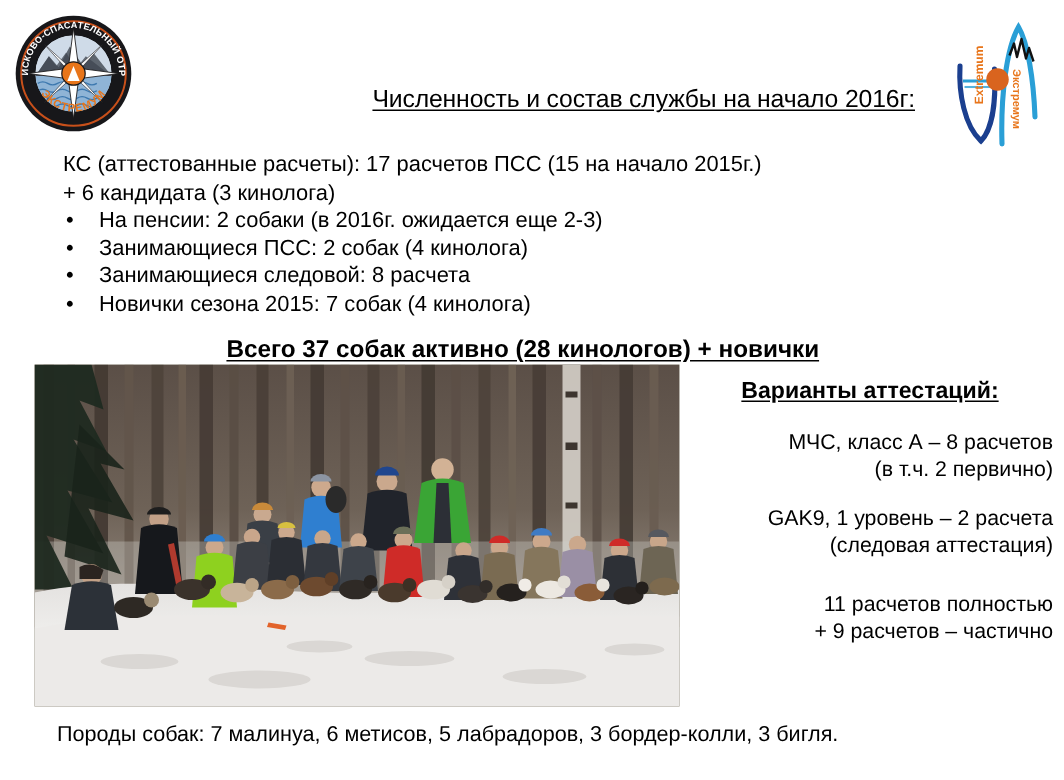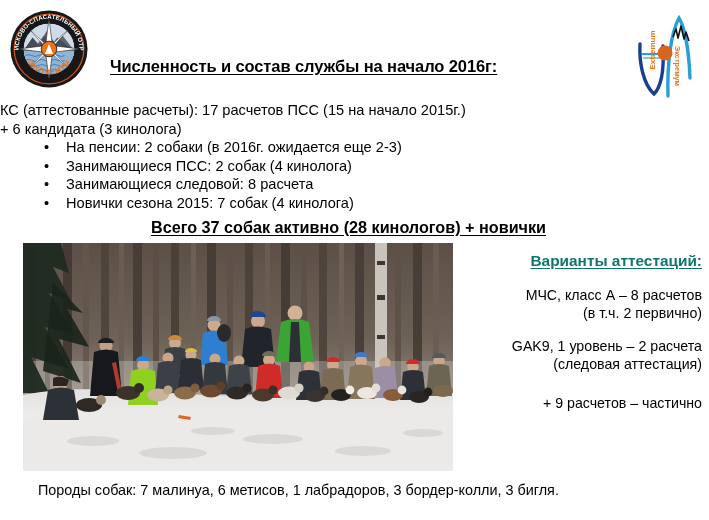--- a/index.html
+++ b/index.html
@@ -60,60 +60,61 @@
     text-decoration: underline;
     text-underline-offset: 2px;
     letter-spacing: -0.1px;
     white-space: nowrap;
   }
   .title-sub {
     position: absolute;
     left: 110px;
     top: 57px;
     width: 500px;
-    text-align: left;
+    text-align: right;
     font-size: 16.5px;
-    font-weight: bold;
+    font-weight: normal;
     color: #000000;
     text-decoration: underline;
     text-underline-offset: 2px;
     letter-spacing: -0.1px;
     white-space: nowrap;
   }
 
   
   .roster {
     position: absolute;
     left: 0;
     top: 101px;
     width: 709px;
   }
   .roster-line {
     font-size: 14.6px;
     line-height: 18.6px;
     color: #000000;
+    padding-left: 42px;
     white-space: nowrap;
   }
   .bullet-row {
     display: block;
     position: relative;
     font-size: 14.6px;
     line-height: 18.6px;
     padding-left: 66px;
     white-space: nowrap;
   }
   .bullet-row .bullet-dot {
     position: absolute;
     left: 44px;
     top: 0;
     font-size: 14.6px;
     line-height: 18.6px;
   }
   .total-line {
-    margin-top: 4px;
+    margin-top: 10px;
     text-align: center;
     font-size: 16.2px;
     line-height: 21px;
     font-weight: bold;
     text-decoration: underline;
     text-underline-offset: 2px;
     color: #000000;
     padding-right: 12px;
     white-space: nowrap;
   }
@@ -132,25 +133,26 @@
 
   
   .cert-panel {
     position: absolute;
     left: 458px;
     top: 252px;
     width: 244px;
     text-align: right;
   }
   .cert-title {
+    text-align: center;
     font-size: 15.4px;
     font-weight: bold;
     text-decoration: underline;
     text-underline-offset: 2px;
-    color: #0f766e;
+    color: #000000;
     margin-bottom: 16px;
     white-space: nowrap;
   }
   .cert-block {
     font-size: 14.2px;
     line-height: 18.4px;
     color: #000000;
     margin-bottom: 14px;
   }
   .cert-block:last-child { margin-bottom: 0; }
@@ -497,19 +499,20 @@
     </div>
 
     <div class="cert-block">
       <span class="l">GAK9, 1 уровень – 2 расчета</span>
       <span class="l">(следовая аттестация)</span>
     </div>
 
     <div class="cert-gap"></div>
 
     <div class="cert-block">
+      <span class="l">11 расчетов полностью</span>
       <span class="l">+ 9 расчетов – частично</span>
     </div>
   </div>
 
-  <div class="breeds">Породы собак: 7 малинуа, 6 метисов, 1 лабрадоров, 3 бордер-колли, 3 бигля.</div>
+  <div class="breeds">Породы собак: 7 малинуа, 6 метисов, 5 лабрадоров, 3 бордер-колли, 3 бигля.</div>
 
 </div>
 
 </body></html>

